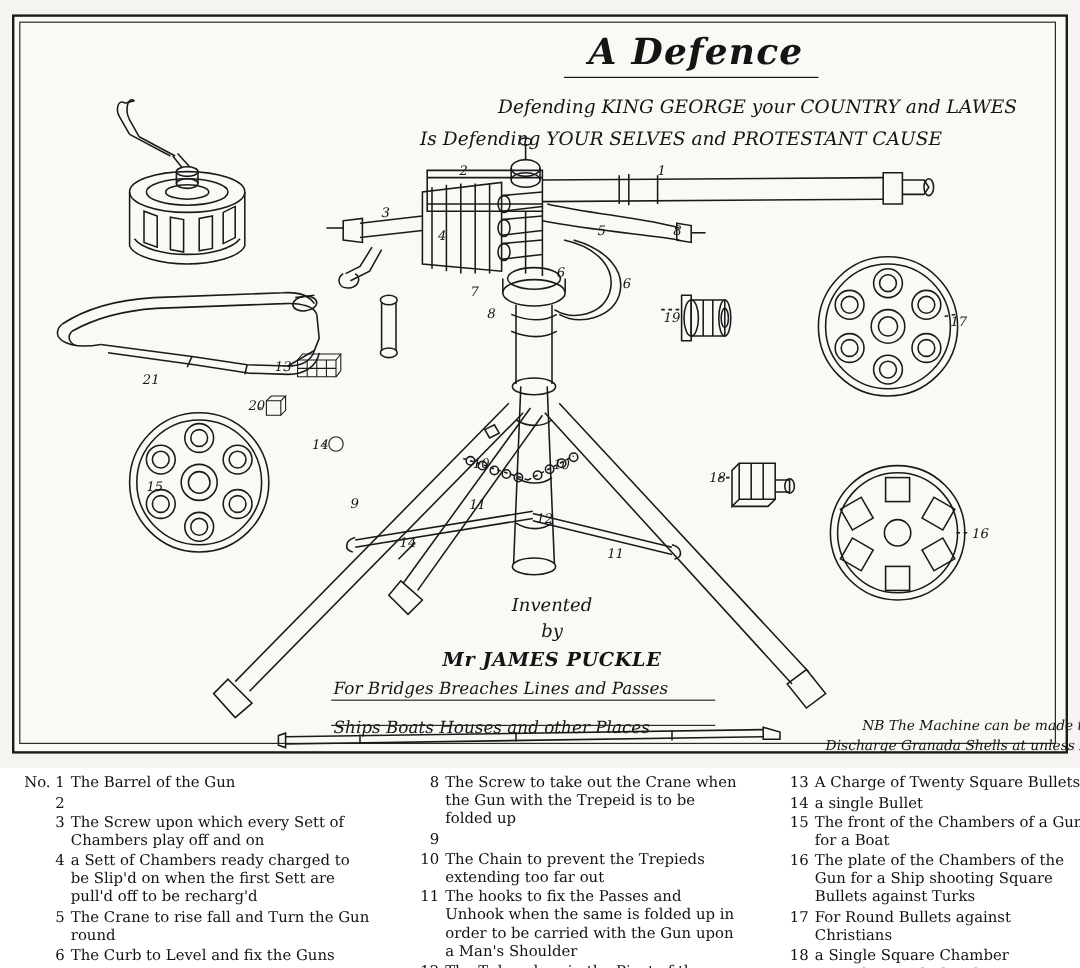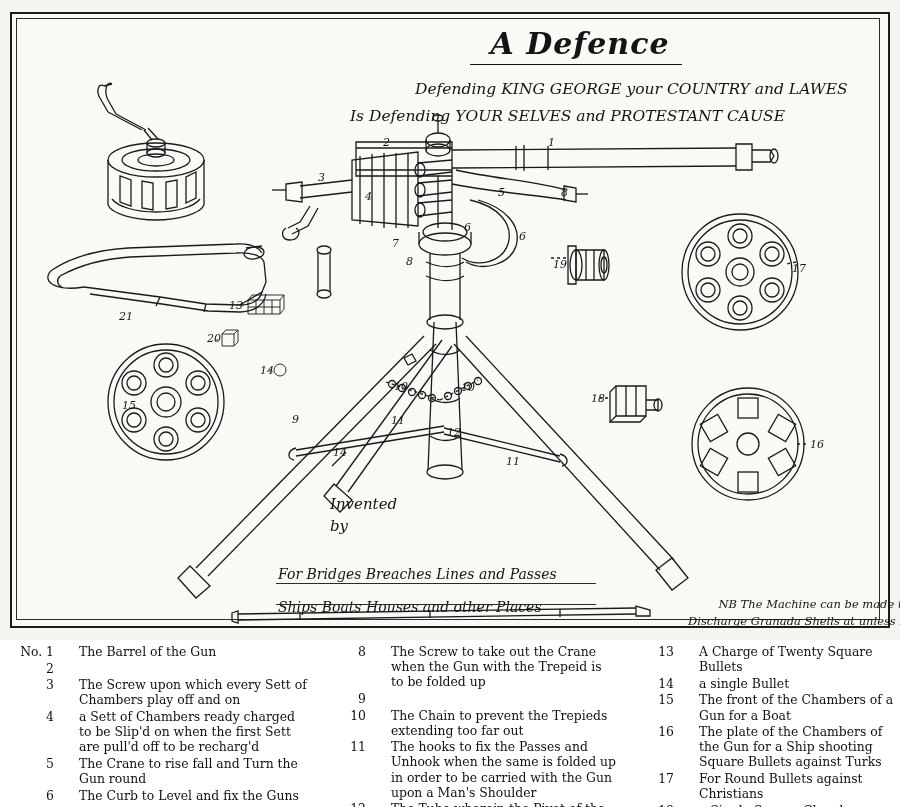--- a/index.html
+++ b/index.html
@@ -70,20 +70,21 @@
     white-space: nowrap;
     color: #141414;
   }
   .subtitle1 { left: 392px; top: 80px; margin-left: 23px; }
   .subtitle2 { left: 350px; top: 107px; }
 
   .invented {
     position: absolute;
     left: 330px; top: 494px;
     width: 260px;
+    text-align: center;
     font-family: "DejaVu Serif", serif;
     font-style: italic;
     font-size: 15px;
     line-height: 1.45;
     color: #141414;
   }
   .invented .name {
     font-weight: 700;
     font-size: 16px;
     letter-spacing: 0.5px;
@@ -156,21 +157,20 @@
     font-family: "DejaVu Serif", serif;
     font-size: 12.4px;
     line-height: 1.22;
   }
   .legend-col.c1 { flex: 0 0 300px; }
   .legend-col.c2 { flex: 0 0 296px; }
   .legend-col.c3 { flex: 0 0 276px; }
   .entry {
     display: flex;
     margin-bottom: 1.5px;
-    gap: 20px;
   }
   .entry .num {
     flex: 0 0 auto;
     text-align: right;
     min-width: 46px;
     padding-right: 5px;
     white-space: nowrap;
   }
   .entry.first .num { min-width: 46px; }
   .entry .txt {
@@ -494,20 +494,21 @@
     <div class="lbl" style="left:810px;top:438px;">16</div>
     <div class="lbl" style="left:792px;top:262px;">17</div>
     <div class="lbl" style="left:591px;top:392px;">18</div>
     <div class="lbl" style="left:553px;top:258px;">19</div>
     <div class="lbl" style="left:207px;top:332px;">20</div>
     <div class="lbl" style="left:119px;top:274px;margin-top:36px;">21</div>
 
     <div class="invented">
       <div>Invented</div>
       <div>by</div>
+      <div class="name">Mr JAMES PUCKLE</div>
     </div>
 
     <div class="footline l1">For Bridges Breaches Lines and Passes</div>
     <div class="footrule"></div>
     <div class="footline l2">Ships Boats Houses and other Places</div>
     <div class="footrule2"></div>
 
     <div class="nb">
       <div>NB The Machine can be made to</div>
       <div>Discharge Granada Shells at unless Bullets</div>

